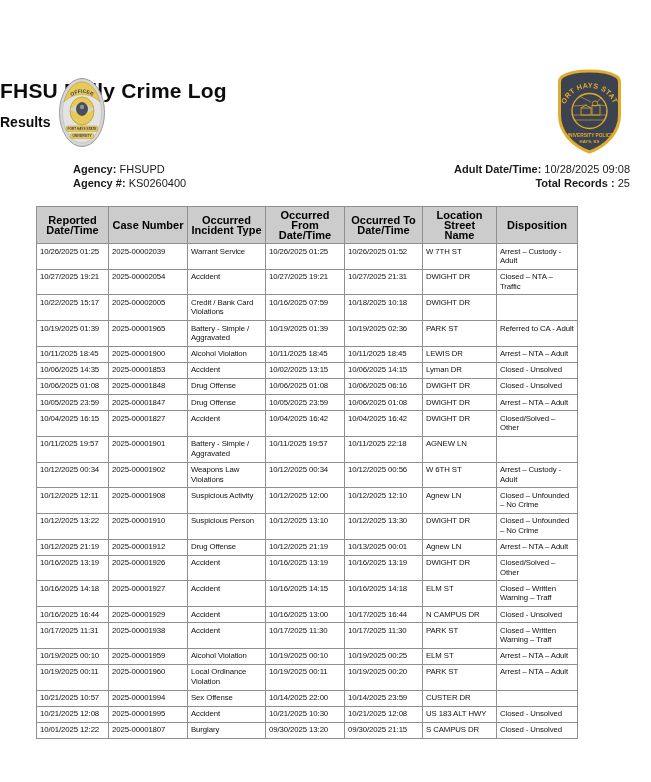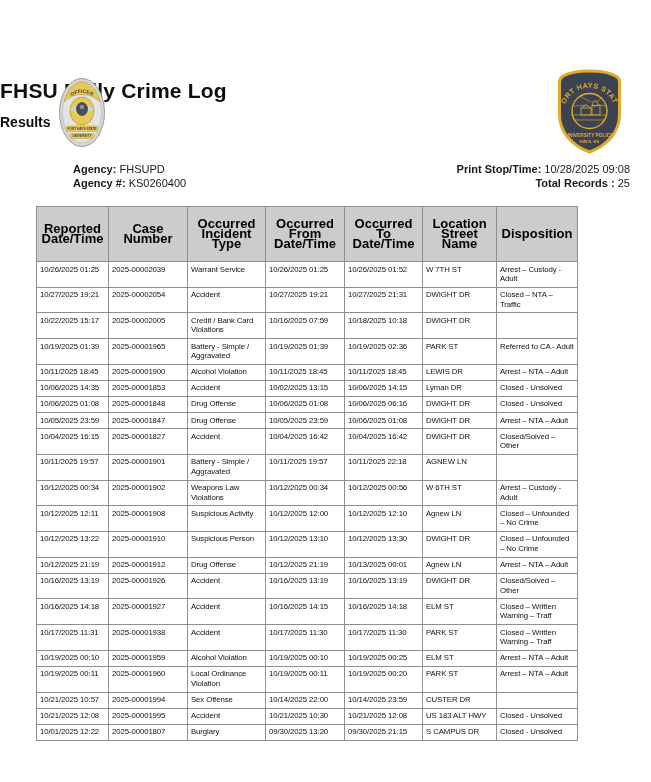--- a/index.html
+++ b/index.html
@@ -33,23 +33,23 @@
   
   table.crime-log {
     border-collapse:collapse;
     table-layout:fixed;
     margin:16px 0 0 36px;
     width:541px;
   }
   .crime-log th, .crime-log td { border:1px solid #8f8f8f; }
   .crime-log th {
     background:#cccccc;
-    font-size:13px; line-height:10px; font-weight:bold;
+    font-size:11px; line-height:10px; font-weight:bold;
     text-align:center; vertical-align:middle;
-    padding:12px 1px;
+    padding:3px 1px;
     white-space:pre-line;
     color:#000;
   }
   .crime-log td {
     font-size:7.8px; line-height:9.6px;
     letter-spacing:-0.1px;
     padding:2.5px 2px 3px 3px;
     vertical-align:top;
     color:#111;
     word-wrap:break-word;
@@ -122,21 +122,21 @@
       <text x="32.5" y="73.5" font-size="4.3" font-weight="bold" fill="#e0ac2d" text-anchor="middle">HAYS, KS</text>
     </svg>
   </div>
 
   <div class="info-row">
     <div class="agency-block">
       <div><span class="lbl">Agency:</span> <span>FHSUPD</span></div>
       <div><span class="lbl">Agency #:</span> <span>KS0260400</span></div>
     </div>
     <div class="print-block">
-      <div><span class="lbl">Print Stop/Time:</span> <span>10/28/2025 09:08</span></div>
+      <div><span class="lbl">Adult Date/Time:</span> <span>10/28/2025 09:08</span></div>
       <div><span class="lbl">Total Records :</span> <span>25</span></div>
     </div>
   </div>
 
   <table class="crime-log">
     <colgroup>
       <col class="c1">
         <col class="c2">
         <col class="c3">
         <col class="c4">
@@ -299,20 +299,29 @@
         <tr>
           <td>10/16/2025 14:18</td>
           <td>2025-00001927</td>
           <td>Accident</td>
           <td>10/16/2025 14:15</td>
           <td>10/16/2025 14:18</td>
           <td>ELM ST</td>
           <td>Closed – Written Warning – Traff</td>
         </tr>
         <tr>
+          <td>10/16/2025 16:44</td>
+          <td>2025-00001929</td>
+          <td>Accident</td>
+          <td>10/16/2025 13:00</td>
+          <td>10/17/2025 16:44</td>
+          <td>N CAMPUS DR</td>
+          <td>Closed - Unsolved</td>
+        </tr>
+        <tr>
           <td>10/17/2025 11:31</td>
           <td>2025-00001938</td>
           <td>Accident</td>
           <td>10/17/2025 11:30</td>
           <td>10/17/2025 11:30</td>
           <td>PARK ST</td>
           <td>Closed – Written Warning – Traff</td>
         </tr>
         <tr>
           <td>10/19/2025 00:10</td>

